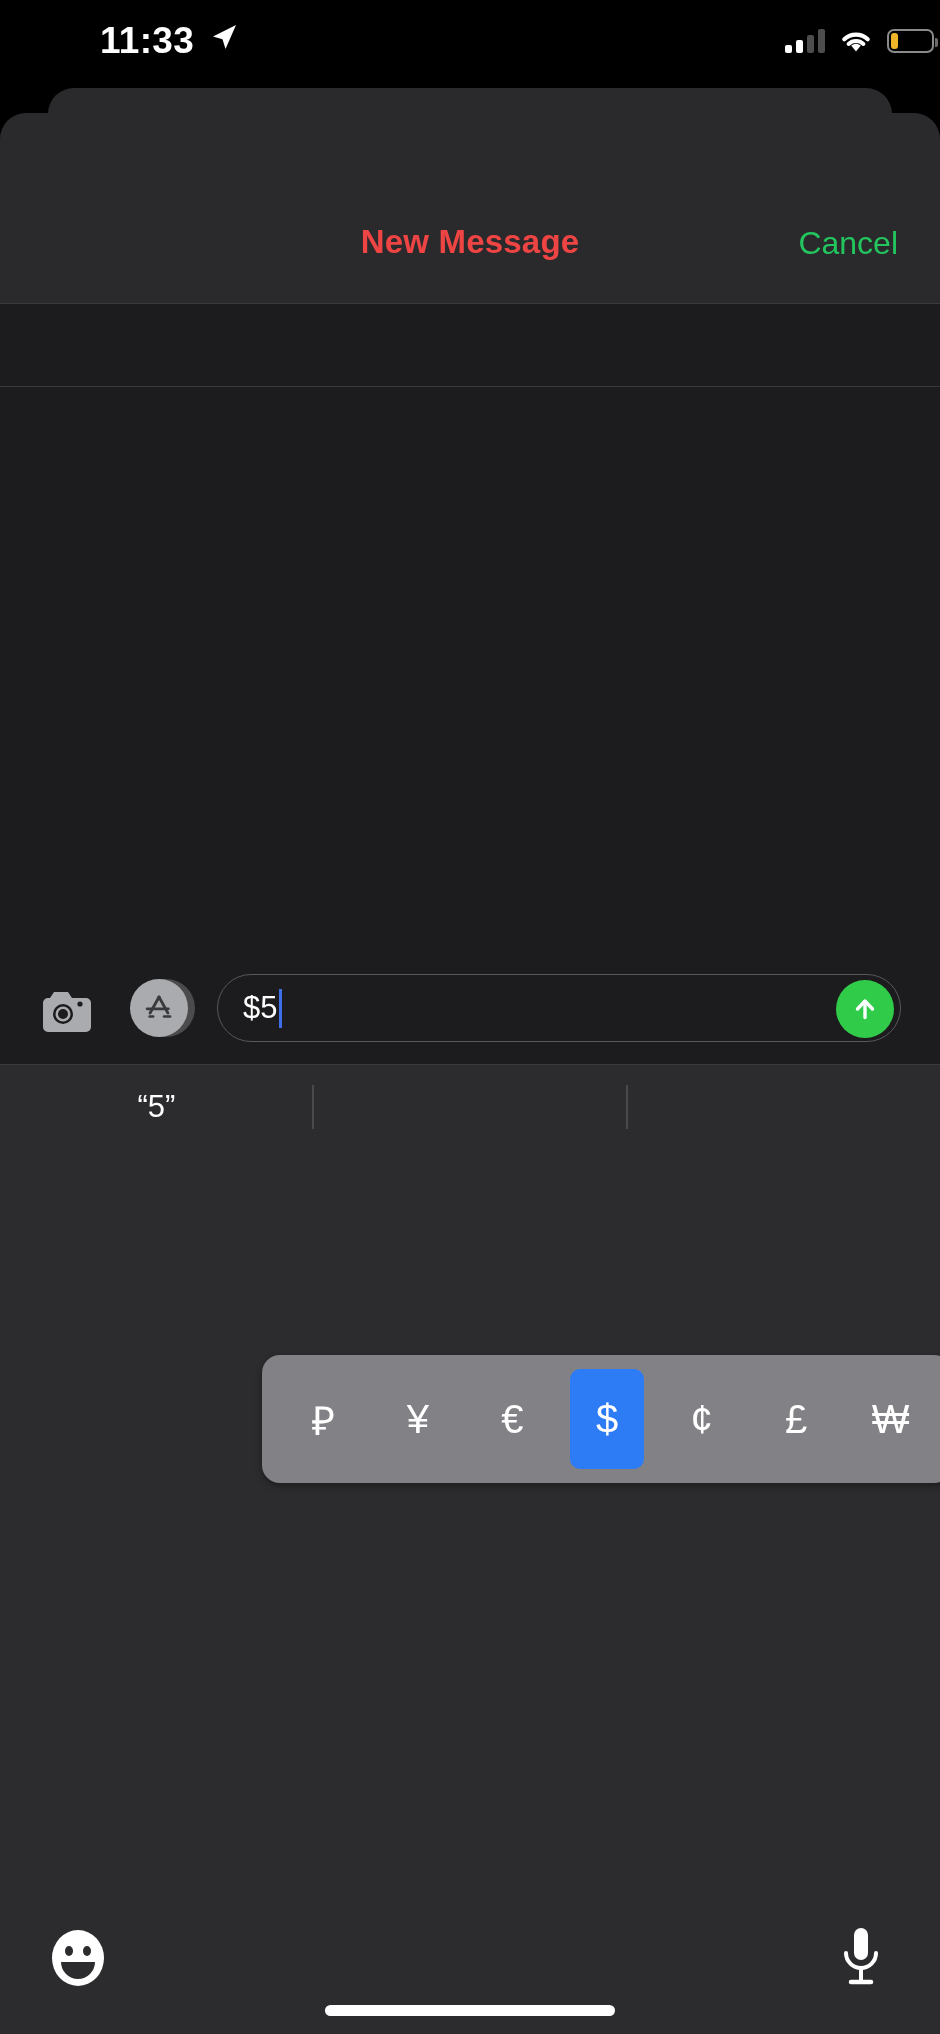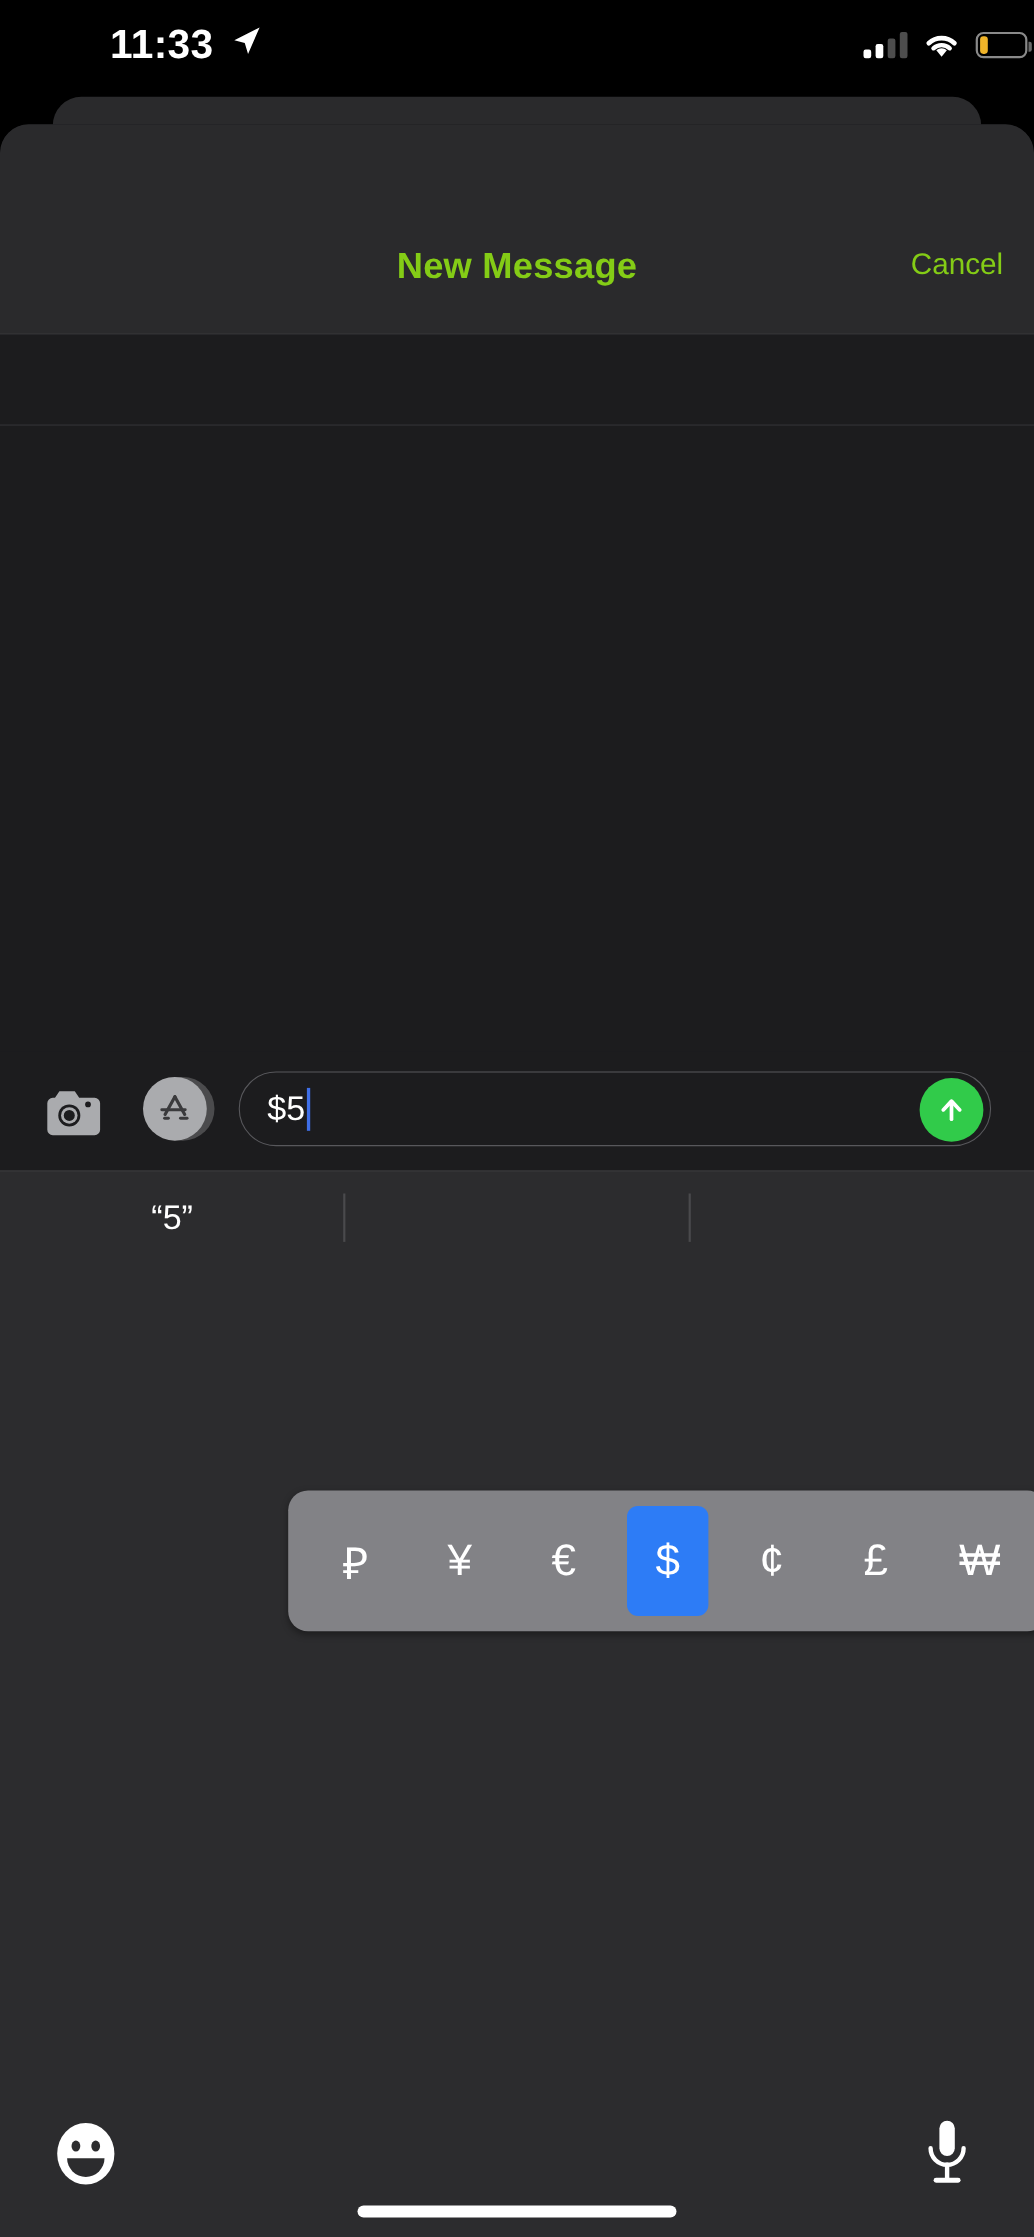--- a/index.html
+++ b/index.html
@@ -110,28 +110,28 @@
     width: 940px; height: 190px;
     background: #2a2a2c;
     border-radius: 26px 26px 0 0;
   }
   .nav-title {
     position: absolute;
     left: 0; right: 0; top: 110px;
     text-align: center;
     font-size: 33px;
     font-weight: bold;
-    color: #84cc16;
+    color: #ef4444;
     letter-spacing: 0.2px;
   }
   .nav-cancel {
     position: absolute;
-    right: 28px; top: 112px;
-    font-size: 27px;
-    color: #84cc16;
+    right: 42px; top: 112px;
+    font-size: 32px;
+    color: #22c55e;
   }
   .nav-sep {
     position: absolute;
     left: 0; top: 190px;
     width: 940px; height: 1px;
     background: #3a3a3c;
   }
 
   
   .to-row {

